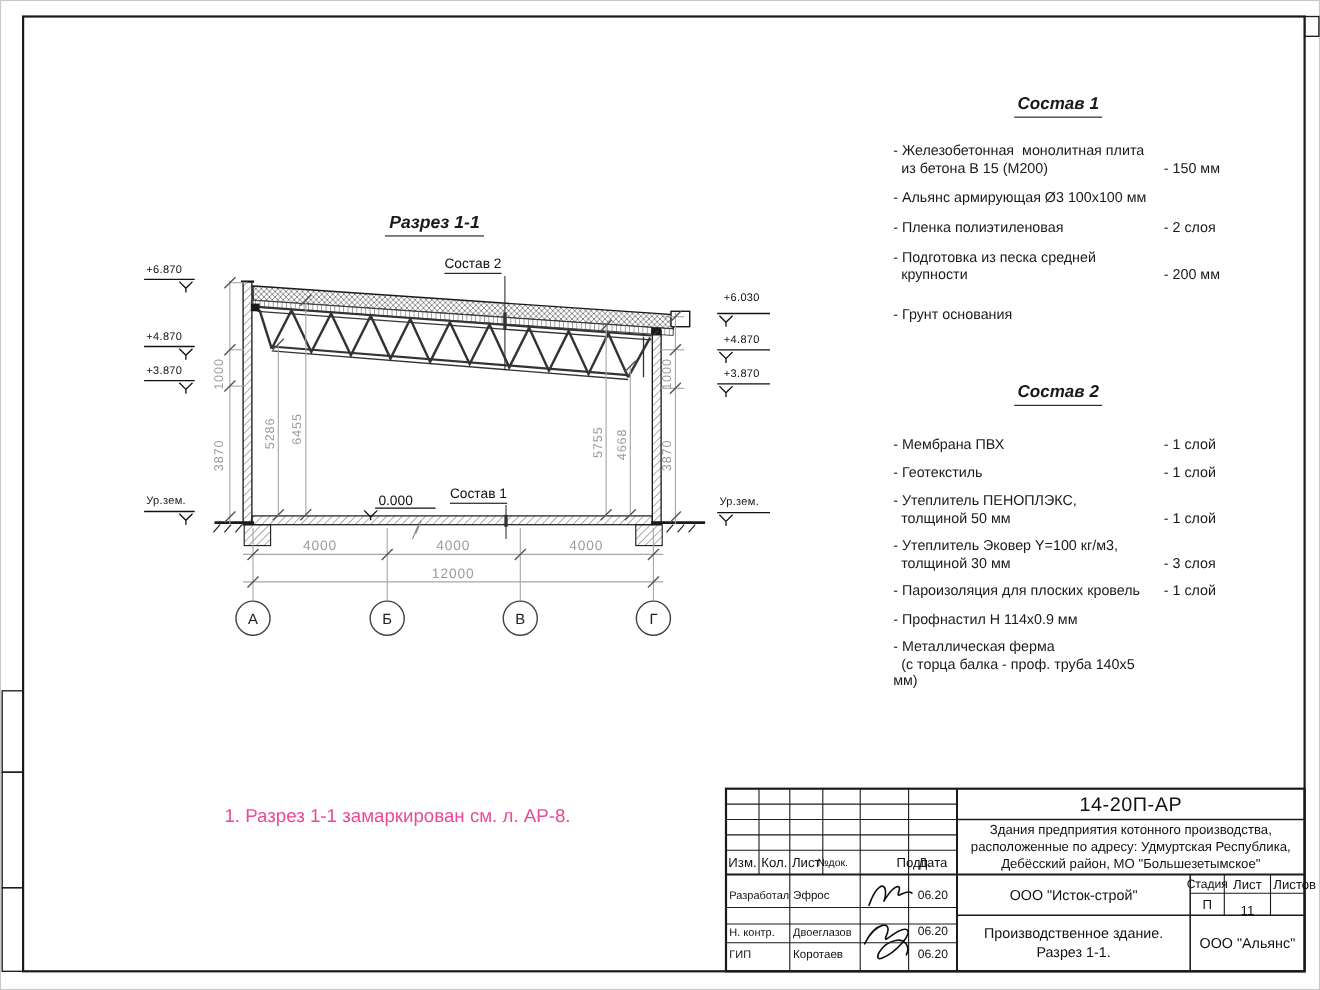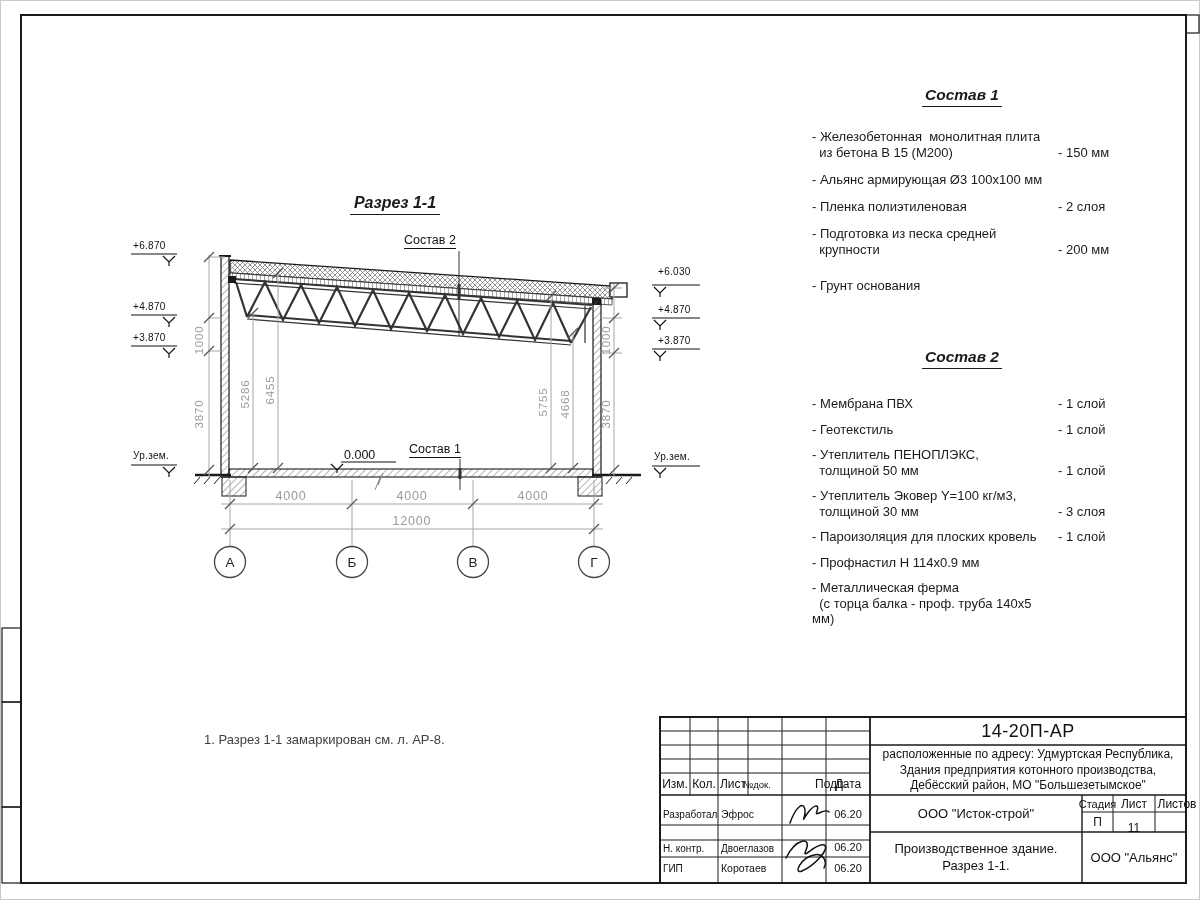--- a/index.html
+++ b/index.html
@@ -14,21 +14,21 @@
   .leader-label{font-size:12.5px;color:#111;}
   .leader-label span{display:inline-block;border-bottom:1.2px solid #111;padding-bottom:1px;}
   .zero{font-size:12.5px;color:#111;}
   .list-heading{font-size:15.5px;font-style:italic;font-weight:600;text-align:center;width:300px;}
   .list-heading span{display:inline-block;border-bottom:1.4px solid #1a1a1a;padding:0 3px 2px 3px;}
   .items{width:310px;font-size:13px;line-height:16px;}
   .item{position:relative;margin-bottom:11px;}
   .s2 .item{margin-bottom:10px;line-height:15.5px;}
   .item .name{white-space:pre-wrap;max-width:245px;}
   .item .val{position:absolute;left:246px;bottom:0;white-space:nowrap;}
-  .note{font-size:13px;color:#404040;}
+  .note{font-size:17px;color:#ec4899;}
   .tb{position:absolute;z-index:2;font-size:12px;color:#111;}
   .c{display:flex;align-items:center;justify-content:center;text-align:center;}
   .l{display:flex;align-items:center;text-align:left;}
 </style>
 </head>
 <body>
 <div id="page">
 
 <div class="paper-edge"></div>
 
@@ -292,22 +292,22 @@
     <div class="name">- Металлическая ферма
   (с торца балка - проф. труба 140х5 мм)</div>
     <div class="val"></div>
   </div>
 </div>
 
 <div class="txt note" style="left:204px;top:732px;">1. Разрез 1-1 замаркирован см. л. АР-8.</div>
 
 <div class="tb c" style="left:870px;top:718px;width:316px;height:27px;font-size:18px;letter-spacing:.5px;">14-20П-АР</div>
 <div class="tb" style="left:872px;top:747px;width:312px;text-align:center;line-height:15.5px;font-size:12px;">
+  <div>Здания предприятия котонного производства,</div>
   <div>расположенные по адресу: Удмуртская Республика,</div>
-  <div>Здания предприятия котонного производства,</div>
   <div>Дебёсский район, МО "Большезетымское"</div>
 </div>
 
 <div class="tb c" style="left:660px;top:773px;width:30px;height:22px;">Изм.</div>
 <div class="tb c" style="left:690px;top:773px;width:28px;height:22px;">Кол.</div>
 <div class="tb c" style="left:718px;top:773px;width:30px;height:22px;">Лист</div>
 <div class="tb c" style="left:740px;top:773px;width:34px;height:22px;font-size:9.5px;">№док.</div>
 <div class="tb c" style="left:782px;top:773px;width:44px;height:22px;padding-left:27px;">Подп.</div>
 <div class="tb c" style="left:826px;top:773px;width:44px;height:22px;">Дата</div>
 

